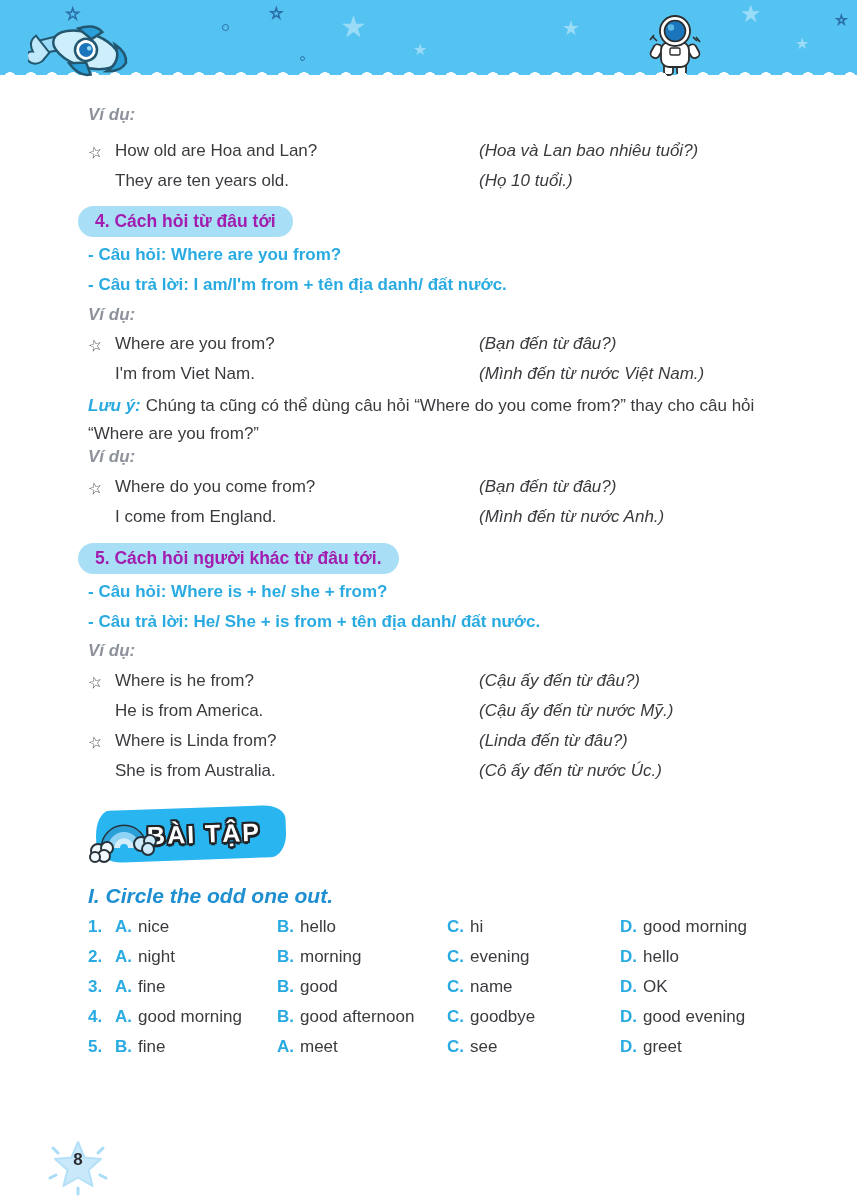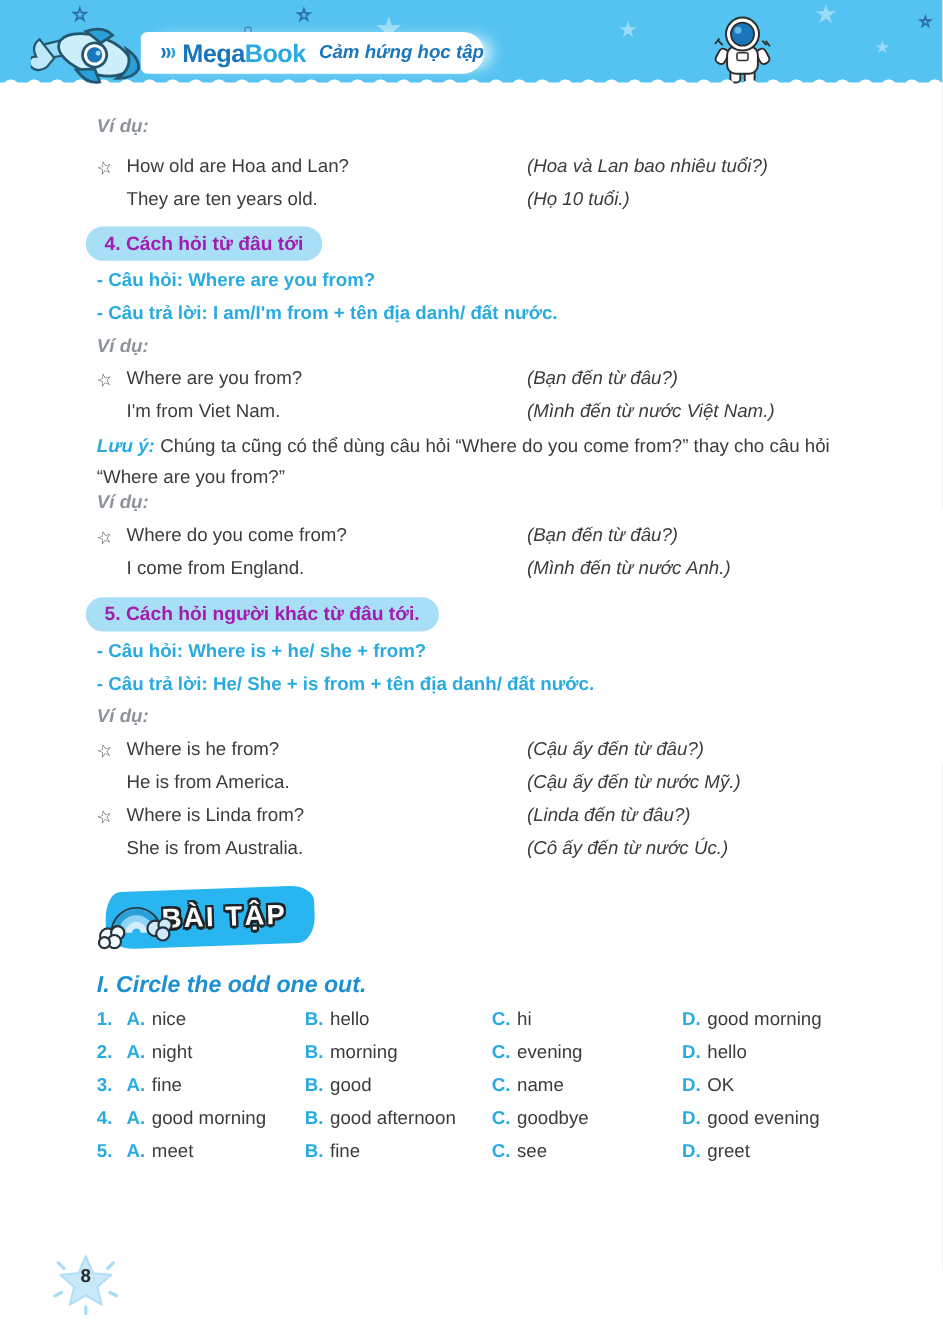--- a/index.html
+++ b/index.html
@@ -106,30 +106,20 @@
         <ellipse cx="58" cy="42" rx="34" ry="17" fill="#cdeefb" stroke="#23576f" stroke-width="2.5"></ellipse>
         <path d="M84 28 q12 14 0 28 q14 -4 16 -14 q-2 -10 -16 -14 Z" fill="#2a9fd8" stroke="#23576f" stroke-width="2.5"></path>
         <path d="M44 24 q14 -10 24 -4 l-8 10 Z" fill="#2a9fd8" stroke="#23576f" stroke-width="2.5"></path>
         <path d="M46 60 q14 10 24 4 l-8 -10 Z" fill="#2a9fd8" stroke="#23576f" stroke-width="2.5"></path>
         <circle cx="58" cy="42" r="11" fill="#ffffff" stroke="#23576f" stroke-width="2.5"></circle>
         <circle cx="58" cy="42" r="7" fill="#1b75bb"></circle>
         <circle cx="60.5" cy="39.5" r="2.2" fill="#9adcf8"></circle>
       </g>
     </svg>
 
-    <div class="logo-strip">
-      <svg class="logo-chevrons" width="34" height="24" viewBox="0 0 34 24">
-        <path d="M1 1 q9 11 0 22 l6 0 q9 -11 0 -22 Z" fill="#1b75bb"></path>
-        <path d="M12 1 q9 11 0 22 l6 0 q9 -11 0 -22 Z" fill="#1f87c9"></path>
-        <path d="M23 1 q9 11 0 22 l6 0 q9 -11 0 -22 Z" fill="#29abe2"></path>
-      </svg>
-      <span class="logo-mega">Mega</span>
-        <span class="logo-book">Book</span>
-      <span class="logo-tagline">Cảm hứng học tập</span>
-    </div>
 
     <svg class="astro-svg" width="62" height="64" viewBox="0 0 62 64">
       <rect x="8" y="30" width="9" height="14" rx="4" fill="#ffffff" stroke="#2d2d2d" stroke-width="1.8" transform="rotate(28 12 37)"></rect>
       <rect x="45" y="30" width="9" height="14" rx="4" fill="#ffffff" stroke="#2d2d2d" stroke-width="1.8" transform="rotate(-28 50 37)"></rect>
       <path d="M6 26 l4 -5 M9 23 l4 4 M52 23 l4 5 M49 23 l4 4" stroke="#2d2d2d" stroke-width="1.6" fill="none"></path>
       <rect x="20" y="48" width="9" height="13" rx="3.5" fill="#ffffff" stroke="#2d2d2d" stroke-width="1.8"></rect>
       <rect x="33" y="48" width="9" height="13" rx="3.5" fill="#ffffff" stroke="#2d2d2d" stroke-width="1.8"></rect>
       <rect x="17" y="28" width="28" height="25" rx="8" fill="#ffffff" stroke="#2d2d2d" stroke-width="1.8"></rect>
       <rect x="26" y="34" width="10" height="7" rx="1.5" fill="#ffffff" stroke="#2d2d2d" stroke-width="1.4"></rect>
       <circle cx="31" cy="17" r="15" fill="#ffffff" stroke="#2d2d2d" stroke-width="1.8"></circle>
@@ -252,22 +242,22 @@
   </div>
   <div class="q-row" style="top:1007px;">
     <span class="q-num">4.</span>
     <span><span class="q-letter">A.</span><span class="q-word">good morning</span></span>
     <span><span class="q-letter">B.</span><span class="q-word">good afternoon</span></span>
     <span><span class="q-letter">C.</span><span class="q-word">goodbye</span></span>
     <span><span class="q-letter">D.</span><span class="q-word">good evening</span></span>
   </div>
   <div class="q-row" style="top:1037px;">
     <span class="q-num">5.</span>
+    <span><span class="q-letter">B.</span><span class="q-word">fine</span></span>
     <span><span class="q-letter">A.</span><span class="q-word">meet</span></span>
-    <span><span class="q-letter">B.</span><span class="q-word">fine</span></span>
     <span><span class="q-letter">C.</span><span class="q-word">see</span></span>
     <span><span class="q-letter">D.</span><span class="q-word">greet</span></span>
   </div>
 
   <div class="page-star">
     <svg width="64" height="62" viewBox="0 0 64 62">
       <g stroke="#a8ddf6" stroke-width="3" stroke-linecap="round">
         <line x1="7" y1="12" x2="12" y2="17"></line>
           <line x1="57" y1="12" x2="52" y2="17"></line>
         <line x1="4" y1="42" x2="10" y2="39"></line>

